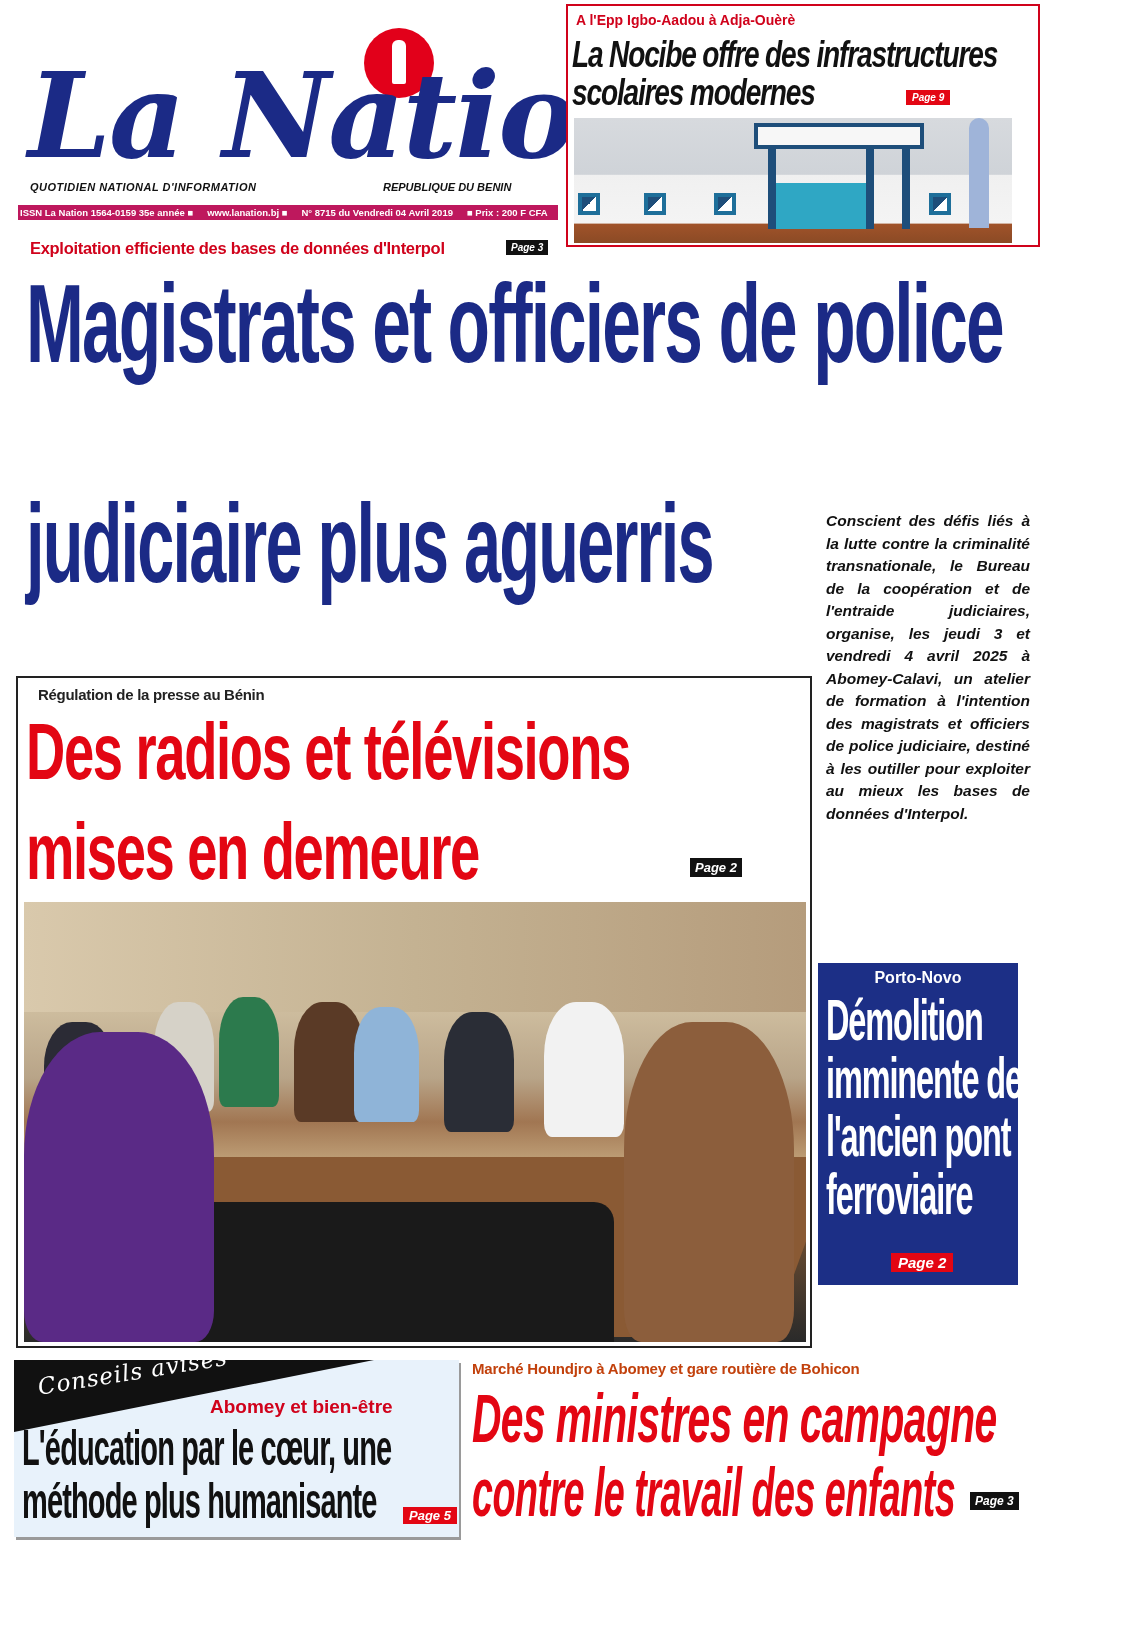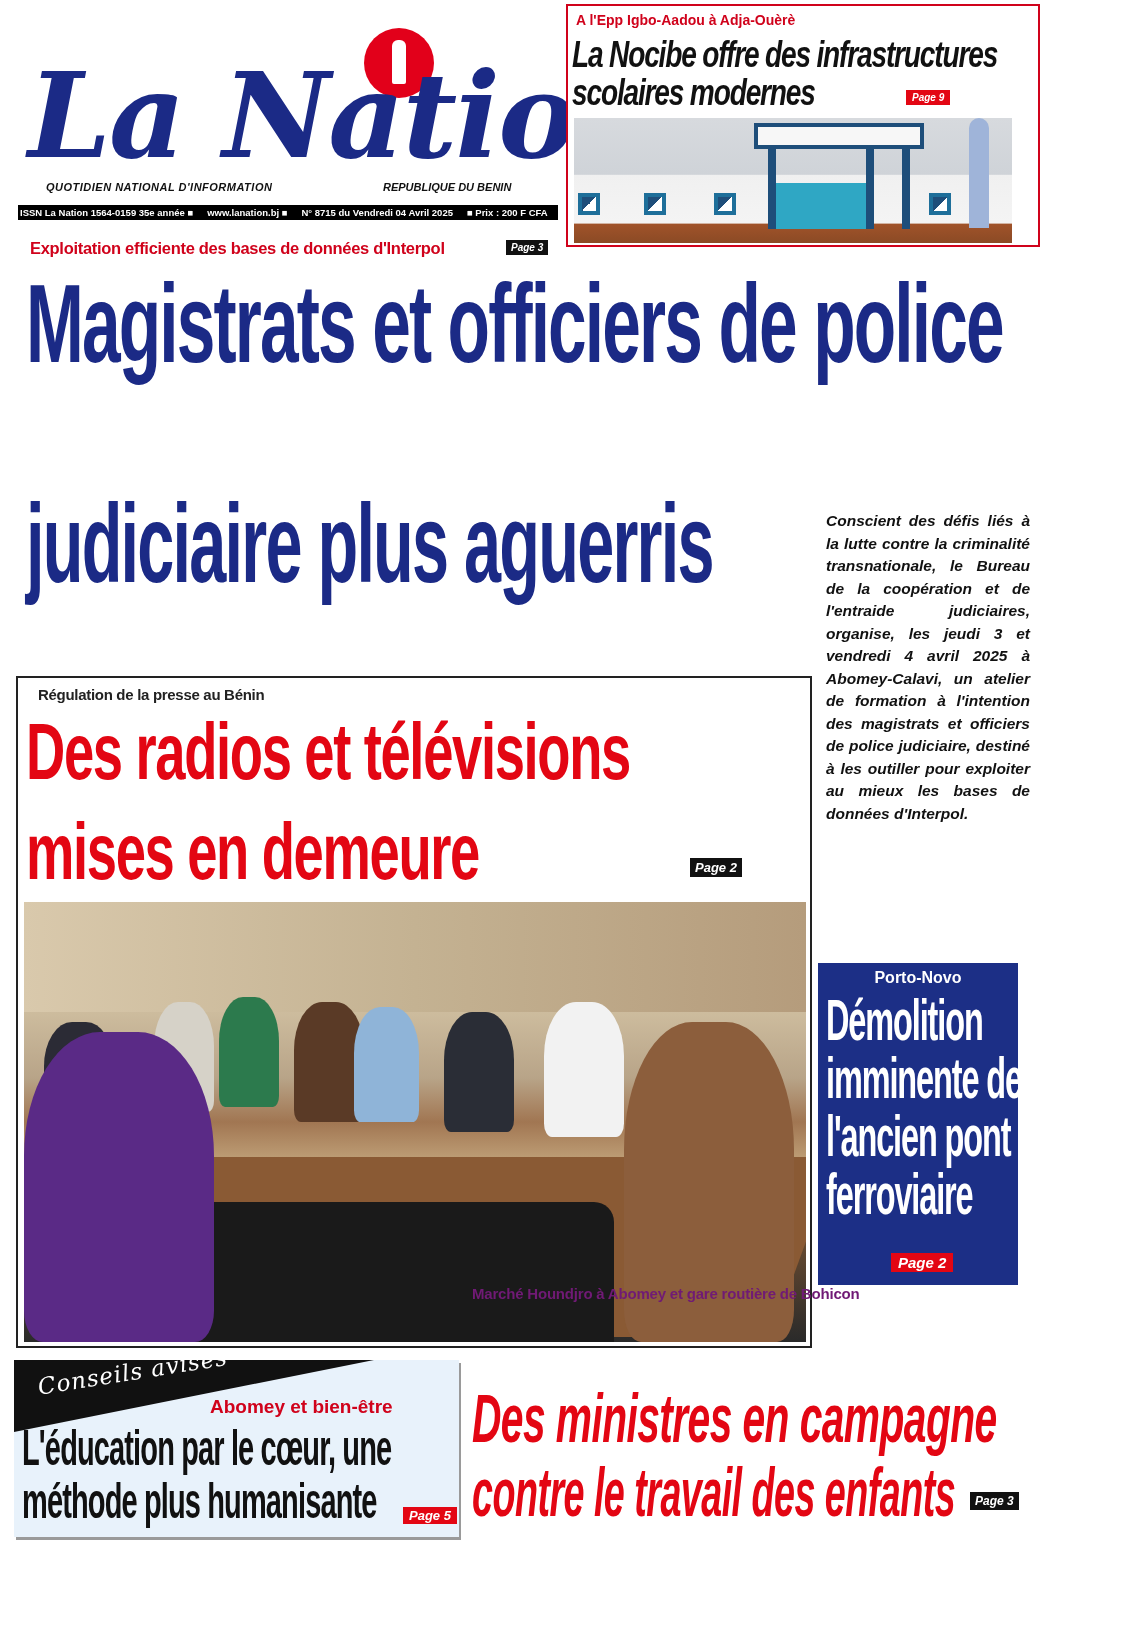--- a/index.html
+++ b/index.html
@@ -5,23 +5,23 @@
   * { box-sizing: border-box; margin: 0; padding: 0; }
   html, body { width: 1147px; height: 1645px; background: #ffffff; overflow: hidden; }
   body { position: relative; font-family: "Liberation Sans", sans-serif; color: #111; }
   .abs { position: absolute; }
 
   
   #logo { left: 28px; top: 28px; width: 490px; height: 150px; }
   #logo .title { position: absolute; left: 0; top: 18px; font-family: "DejaVu Serif", serif; font-weight: 700; font-style: italic; font-size: 118px; color: #1b2a86; letter-spacing: -2px; white-space: nowrap; }
   #logo .seal { position: absolute; left: 336px; top: 0; width: 70px; height: 70px; border-radius: 50%; background: #e2001a; }
   #logo .seal::after { content: ""; position: absolute; left: 28px; top: 12px; width: 14px; height: 44px; background: #fff; border-radius: 6px 6px 2px 2px; }
-  #tag-left { left: 30px; top: 181px; font-size: 11px; font-style: italic; font-weight: 700; letter-spacing: 0.5px; color: #111; margin-left: 16px; }
+  #tag-left { left: 30px; top: 181px; font-size: 11px; font-style: italic; font-weight: 700; letter-spacing: 0.5px; color: #111; }
   #tag-right { left: 383px; top: 181px; font-size: 11px; font-style: italic; font-weight: 700; color: #111; }
-  #infobar { left: 18px; top: 205px; width: 540px; height: 15px; background: #000000; color: #fff; font-size: 9.5px; font-weight: 700; line-height: 15px; padding-left: 2px; white-space: nowrap; display: flex; gap: 0; }
+  #infobar { left: 18px; top: 205px; width: 540px; height: 15px; background: #be185d; color: #fff; font-size: 9.5px; font-weight: 700; line-height: 15px; padding-left: 2px; white-space: nowrap; display: flex; gap: 0; }
   #infobar span { margin-right: 14px; }
 
   
   #teaser { left: 566px; top: 4px; width: 474px; height: 243px; border: 2px solid #d0021b; background: #fff; padding-left: 14px; }
   #teaser .kicker { position: absolute; left: 8px; top: 6px; font-size: 14px; font-weight: 700; color: #d0021b; }
   #teaser .head { position: absolute; left: 4px; top: 30px; font-size: 36px; line-height: 38px; font-weight: 700; font-style: italic; color: #111; letter-spacing: -1.5px; transform: scaleX(0.78); transform-origin: left top; white-space: nowrap; }
   #teaser .pg { position: absolute; left: 338px; top: 84px; background: #e30613; color: #fff; font-size: 10px; font-weight: 700; font-style: italic; padding: 2px 6px; }
   #teaser .photo { position: absolute; left: 6px; top: 112px; width: 438px; height: 125px; background: linear-gradient(#d7dade 0%, #cfd3d8 45%, #f0f0f0 46%, #f4f4f4 84%, #a0532a 85%, #8b4a25 100%); overflow: hidden; }
   .gate { position: absolute; left: 180px; top: 5px; width: 170px; height: 105px; }
   .gate .sign { position: absolute; left: 0; top: 0; width: 170px; height: 26px; background: #f7f7f7; border: 4px solid #1e4e7a; }
@@ -65,39 +65,39 @@
 
   
   #conseils { left: 14px; top: 1360px; width: 445px; height: 177px; background: #e8f2fb; box-shadow: 2px 3px 0 #9a9a9a; overflow: hidden; }
   #conseils .band { position: absolute; left: 0; top: 0; width: 0; height: 0; border-top: 72px solid #111; border-right: 360px solid transparent; }
   #conseils .script { position: absolute; left: 22px; top: 14px; font-family: "DejaVu Serif", serif; font-style: italic; font-size: 23px; color: #fff; transform: rotate(-9deg); transform-origin: left top; letter-spacing: 1px; }
   #conseils .sub { position: absolute; left: 196px; top: 36px; font-size: 19px; font-weight: 700; color: #d0021b; }
   #conseils .head { position: absolute; left: 8px; top: 62px; font-size: 50px; line-height: 53px; font-weight: 700; color: #111; letter-spacing: -1.5px; transform: scaleX(0.58); transform-origin: left top; white-space: nowrap; }
   #conseils .pg { position: absolute; left: 389px; top: 147px; background: #e30613; color: #fff; font-size: 13px; font-weight: 700; font-style: italic; padding: 1px 6px; }
 
   
-  #k-marche { left: 472px; top: 1285px; font-size: 15px; font-weight: 700; color: #701a75; letter-spacing: -0.2px; text-align: right; }
+  #k-marche { left: 472px; top: 1360px; font-size: 15px; font-weight: 700; color: #c2410c; letter-spacing: -0.2px; text-align: right; }
   .redital { font-size: 68px; line-height: 68px; color: #e30613; font-weight: 700; font-style: italic; letter-spacing: -1px; transform: scaleX(0.6); transform-origin: left top; white-space: nowrap; }
   #bot1 { left: 472px; top: 1384px; }
   #bot2 { left: 472px; top: 1458px; transform: scaleX(0.555); }
   #pg-bot { left: 970px; top: 1492px; font-size: 12px; }
 </style>
 </head>
 <body>
 
 <div id="logo" class="abs">
   <div class="seal"></div>
   <div class="title">La Nation</div>
 </div>
 <div id="tag-left" class="abs">QUOTIDIEN  NATIONAL  D'INFORMATION</div>
 <div id="tag-right" class="abs">REPUBLIQUE DU BENIN</div>
 <div id="infobar" class="abs">
   <span>ISSN La Nation 1564-0159   35e année ■</span>
   <span>www.lanation.bj  ■</span>
-  <span>N° 8715 du Vendredi 04 Avril  2025</span>
+  <span>N° 8715 du Vendredi 04 Avril  2019</span>
   <span>■ Prix : 200 F CFA</span>
 </div>
 
 <div id="teaser" class="abs">
   <div class="kicker">A l'Epp Igbo-Aadou à Adja-Ouèrè</div>
   <div class="head">
     <div>La Nocibe offre des infrastructures</div>
     <div>scolaires modernes</div>
   </div>
   <div class="pg">Page 9</div>

